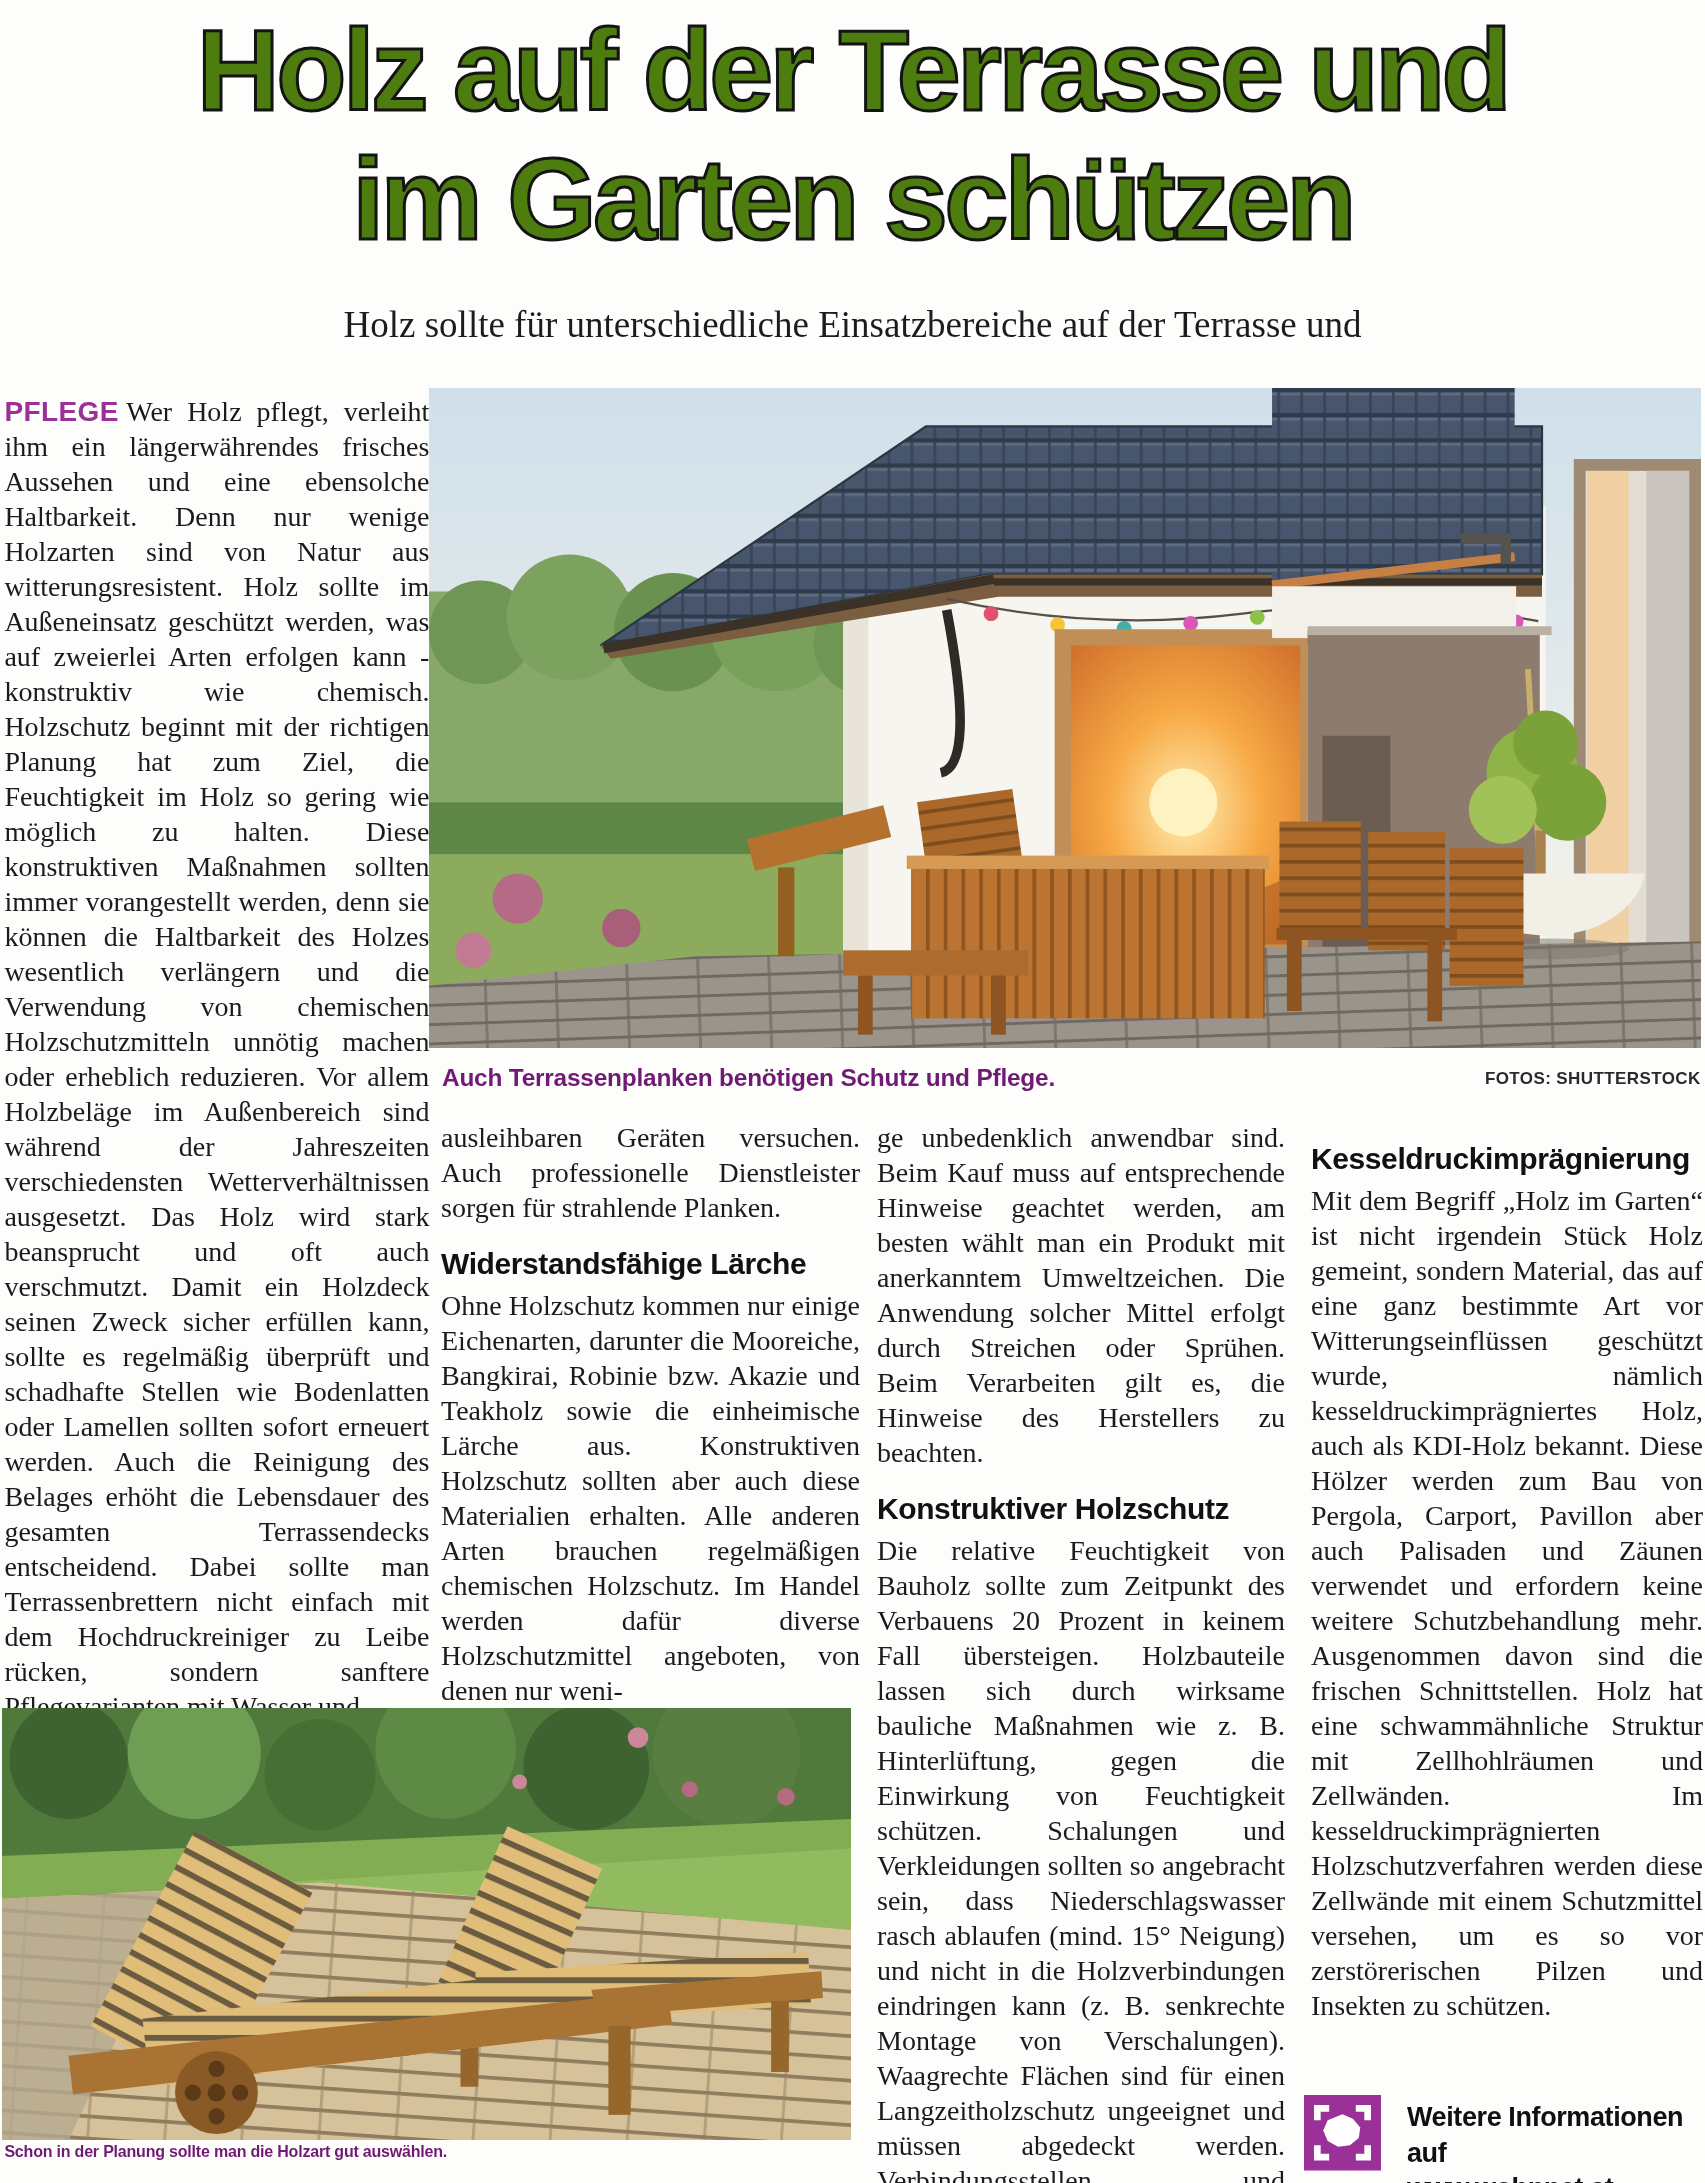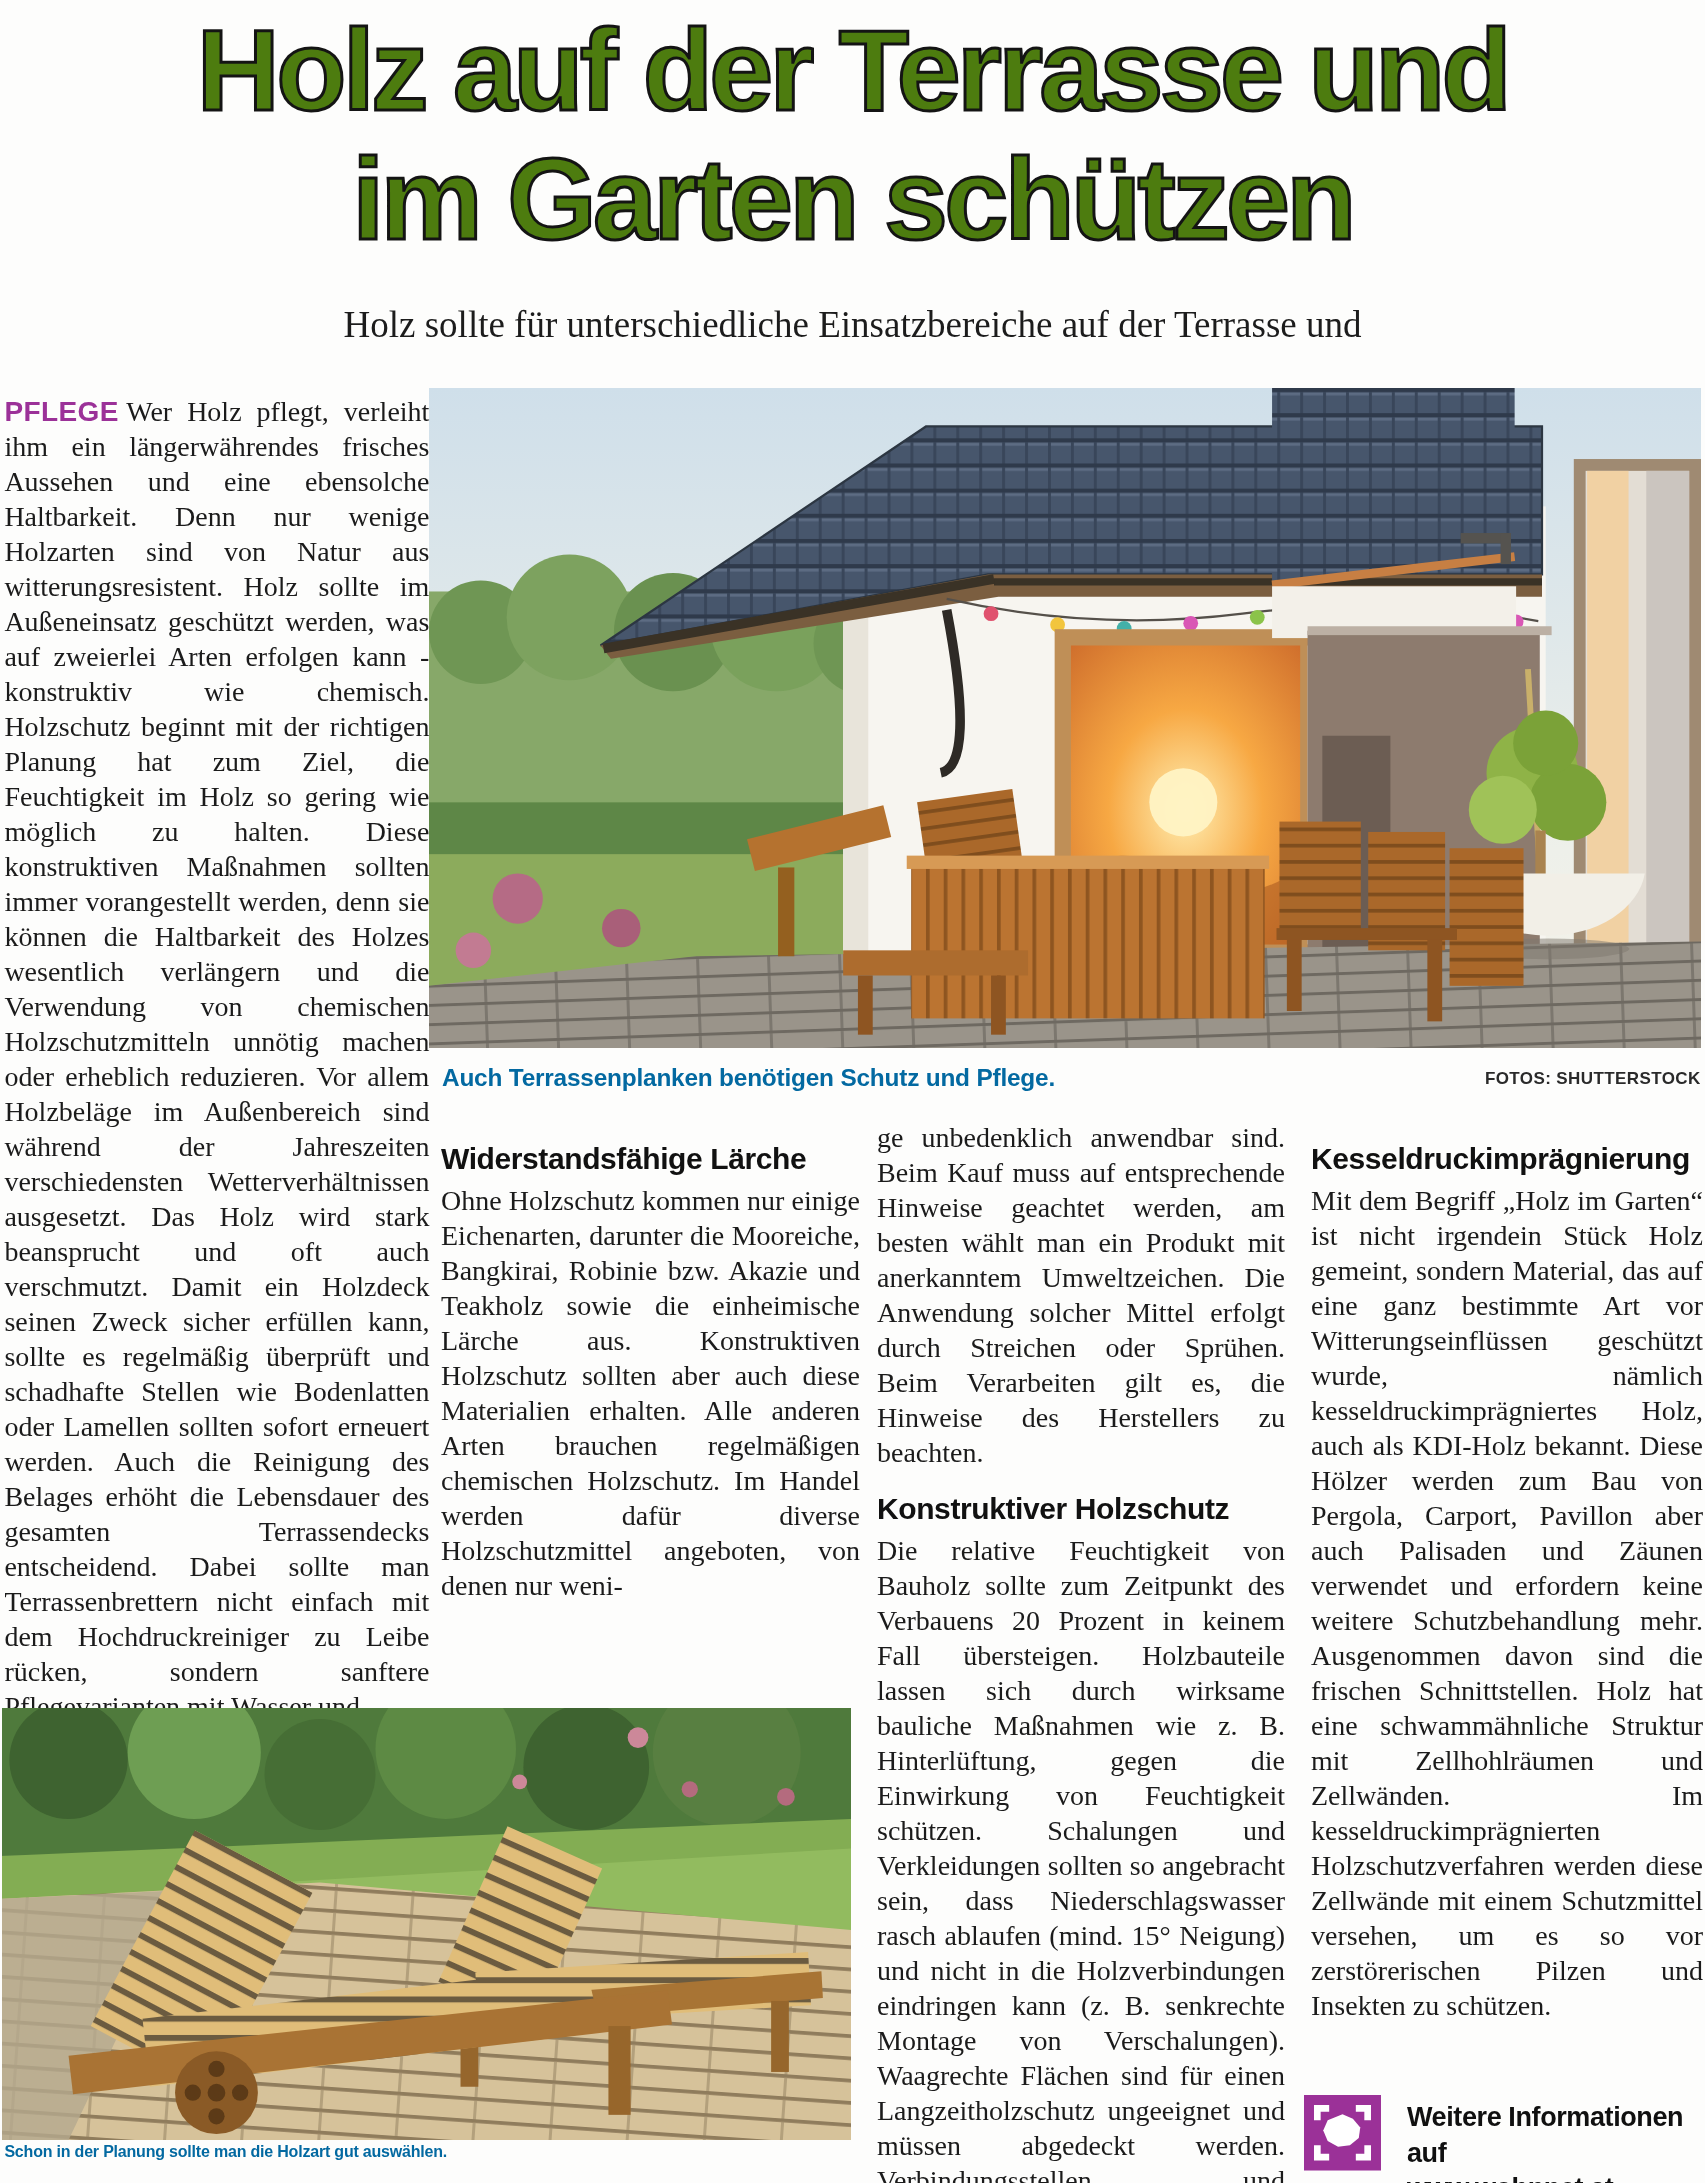--- a/index.html
+++ b/index.html
@@ -30,21 +30,21 @@
   }
   .subhead {
     font-family:"Liberation Sans", sans-serif; font-weight:bold; font-size:30px;
     text-align:left; margin:21px 0 7.4px 0 !important; letter-spacing:-0.4px; color:#111;
   }
   
   .photo { position:absolute; overflow:hidden; background:#d8d5cd; }
   .photo svg { display:block; width:100%; height:100%; }
   .caption {
     position:absolute; font-family:"Liberation Sans", sans-serif; font-weight:bold;
-    font-size:24.4px; color:#0369a1; letter-spacing:-0.2px;
+    font-size:24.4px; color:#701a75; letter-spacing:-0.2px;
   }
   .credit {
     position:absolute; font-family:"Liberation Sans", sans-serif; font-weight:bold;
     font-size:17px; color:#2a2a2a; letter-spacing:0.4px; text-align:right;
   }
   
   .promo-logo { position:absolute; left:1304px; top:2095px; width:77px; height:75px; }
   .promo-text {
     position:absolute; left:1407px; top:2100px; width:311px;
     font-family:"Liberation Sans", sans-serif; font-weight:bold;
@@ -205,20 +205,21 @@
   </div>
 
   <div class="caption" style="left:442px; top:1064px; width:1035px;">Auch Terrassenplanken benötigen Schutz und Pflege.</div>
   <div class="credit" style="right:4.4px; top:1069px; width:266px;">FOTOS: SHUTTERSTOCK</div>
 
   <div class="col" style="left:4.4px; top:394px; width:425px;">
     <p><span class="kicker">PFLEGE</span><span>Wer Holz pflegt, verleiht ihm ein längerwährendes frisches Aussehen und eine ebensolche Haltbarkeit. Denn nur wenige Holzarten sind von Natur aus witterungsresistent. Holz sollte im Außeneinsatz geschützt werden, was auf zweierlei Arten erfolgen kann - konstruktiv wie chemisch. Holzschutz beginnt mit der richtigen Planung hat zum Ziel, die Feuchtigkeit im Holz so gering wie möglich zu halten. Diese konstruktiven Maßnahmen sollten immer vorangestellt werden, denn sie können die Haltbarkeit des Holzes wesentlich verlängern und die Verwendung von chemischen Holzschutzmitteln unnötig machen oder erheblich reduzieren. Vor allem Holzbeläge im Außenbereich sind während der Jahreszeiten verschiedensten Wetterverhältnissen ausgesetzt. Das Holz wird stark beansprucht und oft auch verschmutzt. Damit ein Holzdeck seinen Zweck sicher erfüllen kann, sollte es regelmäßig überprüft und schadhafte Stellen wie Bodenlatten oder Lamellen sollten sofort erneuert werden. Auch die Reinigung des Belages erhöht die Lebensdauer des gesamten Terrassendecks entscheidend. Dabei sollte man Terrassenbrettern nicht einfach mit dem Hochdruckreiniger zu Leibe rücken, sondern sanftere Pflegevarianten mit Wasser und</span></p>
   </div>
 
   <div class="col" style="left:441px; top:1120px; width:419px;">
+    <p>ausleihbaren Geräten versuchen. Auch professionelle Dienstleister sorgen für strahlende Planken.</p>
     <p class="subhead">Widerstandsfähige Lärche</p>
     <p>Ohne Holzschutz kommen nur einige Eichenarten, darunter die Mooreiche, Bangkirai, Robinie bzw. Akazie und Teakholz sowie die einheimische Lärche aus. Konstruktiven Holzschutz sollten aber auch diese Materialien erhalten. Alle anderen Arten brauchen regelmäßigen chemischen Holzschutz. Im Handel werden dafür diverse Holzschutzmittel angeboten, von denen nur weni-</p>
   </div>
 
   <div class="col" style="left:877px; top:1120px; width:408px;">
     <p>ge unbedenklich anwendbar sind. Beim Kauf muss auf entsprechende Hinweise geachtet werden, am besten wählt man ein Produkt mit anerkanntem Umweltzeichen. Die Anwendung solcher Mittel erfolgt durch Streichen oder Sprühen. Beim Verarbeiten gilt es, die Hinweise des Herstellers zu beachten.</p>
     <p class="subhead">Konstruktiver Holzschutz</p>
     <p>Die relative Feuchtigkeit von Bauholz sollte zum Zeitpunkt des Verbauens 20 Prozent in keinem Fall übersteigen. Holzbauteile lassen sich durch wirksame bauliche Maßnahmen wie z. B. Hinterlüftung, gegen die Einwirkung von Feuchtigkeit schützen. Schalungen und Verkleidungen sollten so angebracht sein, dass Niederschlagswasser rasch ablaufen (mind. 15° Neigung) und nicht in die Holzverbindungen eindringen kann (z. B. senkrechte Montage von Verschalungen). Waagrechte Flächen sind für einen Langzeitholzschutz ungeeignet und müssen abgedeckt werden. Verbindungsstellen und Berührungsflächen von Hölzern</p>
   </div>
 

